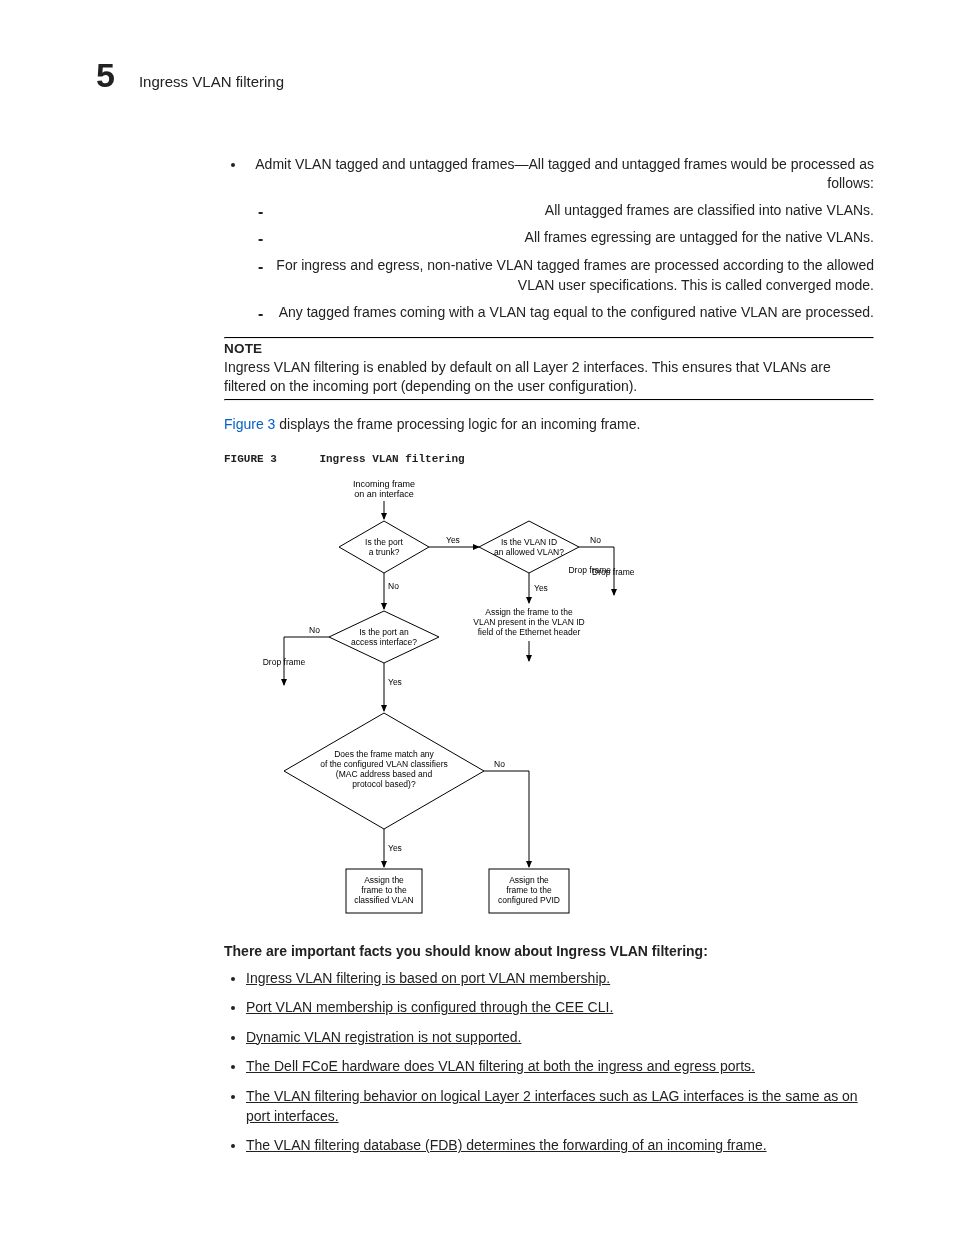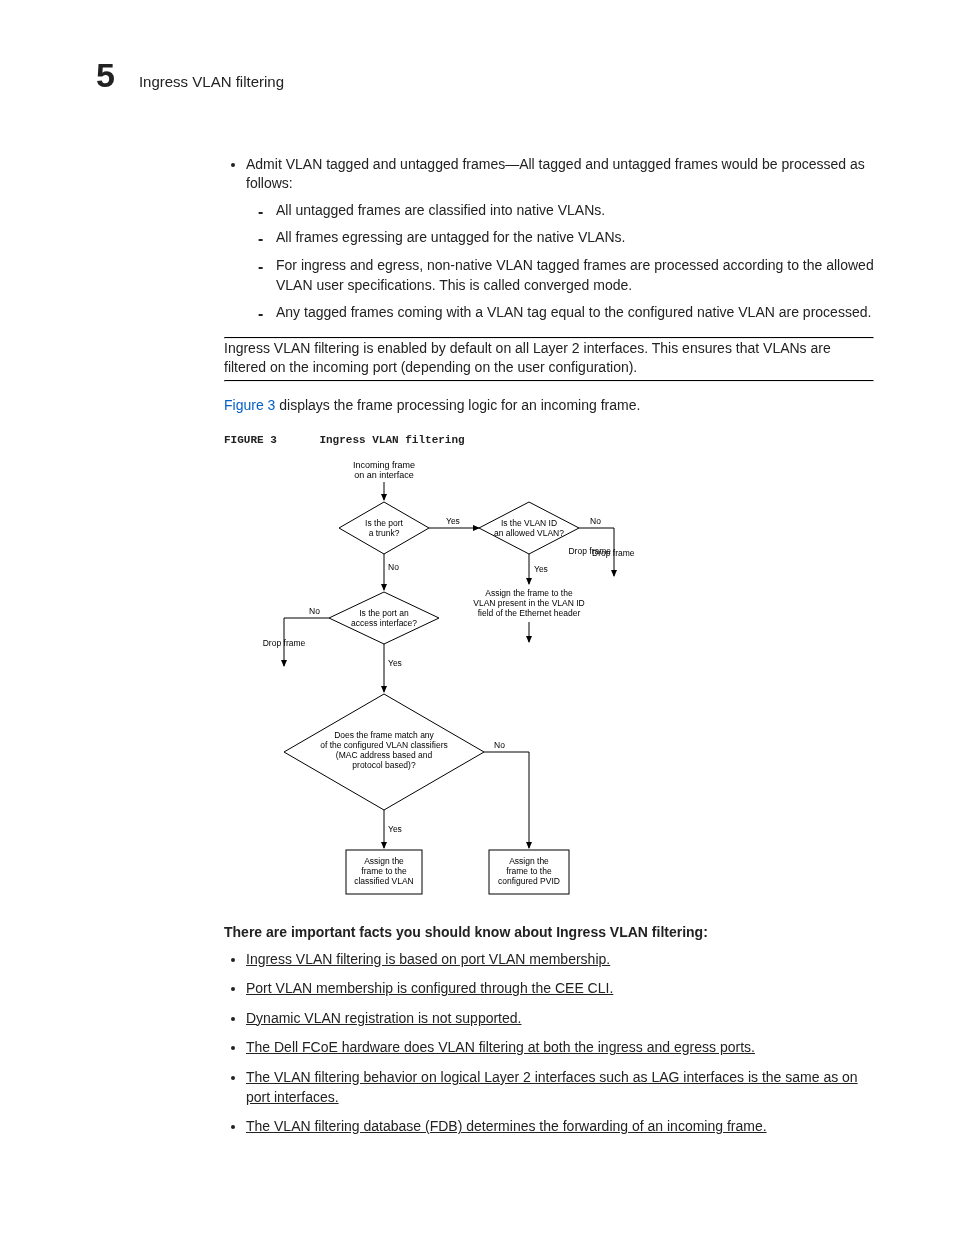--- a/index.html
+++ b/index.html
@@ -28,20 +28,21 @@
   .header-title {
     font-size: 15px;
   }
   .content {
     margin-left: 128px;
   }
   ul.top-bullets {
     list-style: disc;
     padding-left: 22px;
     margin: 0 0 14px 0;
+    text-align: right;
   }
   ul.top-bullets > li {
     margin-bottom: 6px;
     line-height: 1.35;
   }
   ul.dash-bullets {
     list-style: none;
     padding-left: 30px;
     margin-top: 8px;
   }
@@ -130,20 +131,21 @@
           <li>All untagged frames are classified into native VLANs.</li>
           <li>All frames egressing are untagged for the native VLANs.</li>
           <li>For ingress and egress, non-native VLAN tagged frames are processed according to the allowed VLAN user specifications. This is called converged mode.</li>
           <li>Any tagged frames coming with a VLAN tag equal to the configured native VLAN are processed.</li>
         </ul>
       </li>
     </ul>
 
     <div class="note-block">
       <hr class="note-rule">
+      <div class="note-label">NOTE</div>
       <div class="note-text">Ingress VLAN filtering is enabled by default on all Layer 2 interfaces. This ensures that VLANs are filtered on the incoming port (depending on the user configuration).</div>
       <hr class="note-rule">
     </div>
 
     <p class="para">
       <span class="link">Figure 3</span><span> displays the frame processing logic for an incoming frame.</span>
     </p>
 
     <div class="figure-caption">
       <span>FIGURE 3</span>

